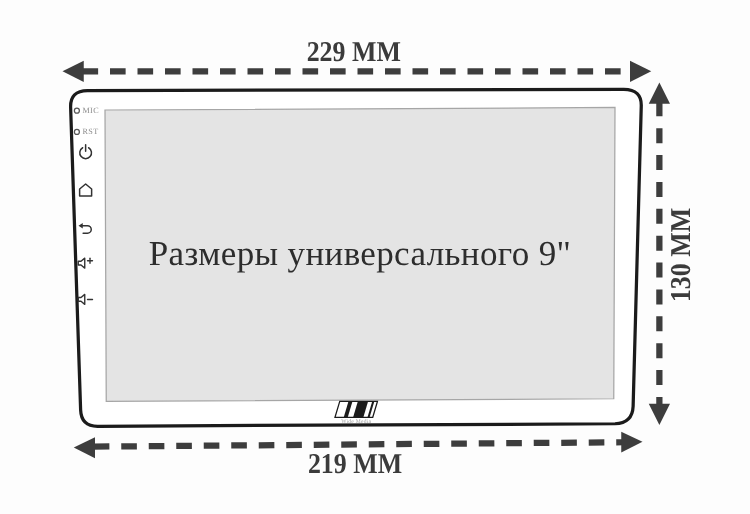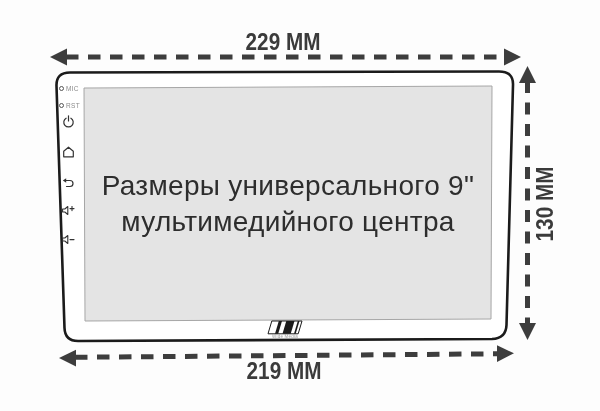--- a/index.html
+++ b/index.html
@@ -5,20 +5,21 @@
   html,body{margin:0;padding:0;}
   body{
     font-family:"Liberation Sans",sans-serif;
     background:#ffffff;
   }
   .canvas{
     position:relative;
     width:600px;height:411px;
     background:#fdfdfd;
     overflow:hidden;
+    font-family:Liberation Serif, serif;
   }
   .layer{position:absolute;left:0;top:0;}
 
   
   .dim-label{
     position:absolute;
     font-weight:700;
     font-size:23px;
     color:#3b3b3b;
     letter-spacing:0px;
@@ -96,21 +97,20 @@
       <polygon points="527.5,340 519,323 536,323" stroke="none"></polygon>
     </g>
   </svg>
 
   <div class="dim-label dim-top">229 ММ</div>
   <div class="dim-label dim-bottom">219 ММ</div>
   <div class="dim-label dim-side">130 ММ</div>
 
   <div class="screen-text">
     <div>Размеры универсального 9"</div>
-    <div>мультимедийного центра</div>
   </div>
 
   <div class="bezel-row row-mic">
     <span class="bezel-dot"></span>
     <span>MIC</span>
   </div>
   <div class="bezel-row row-rst">
     <span class="bezel-dot"></span>
     <span>RST</span>
   </div>

